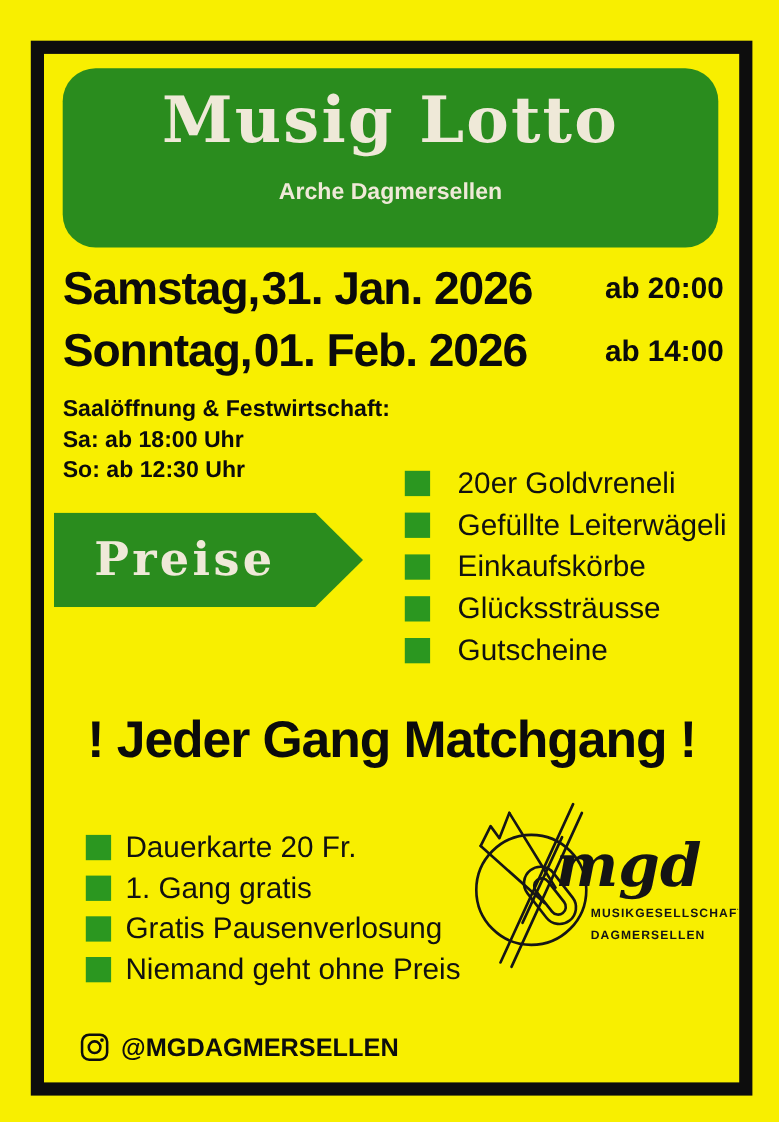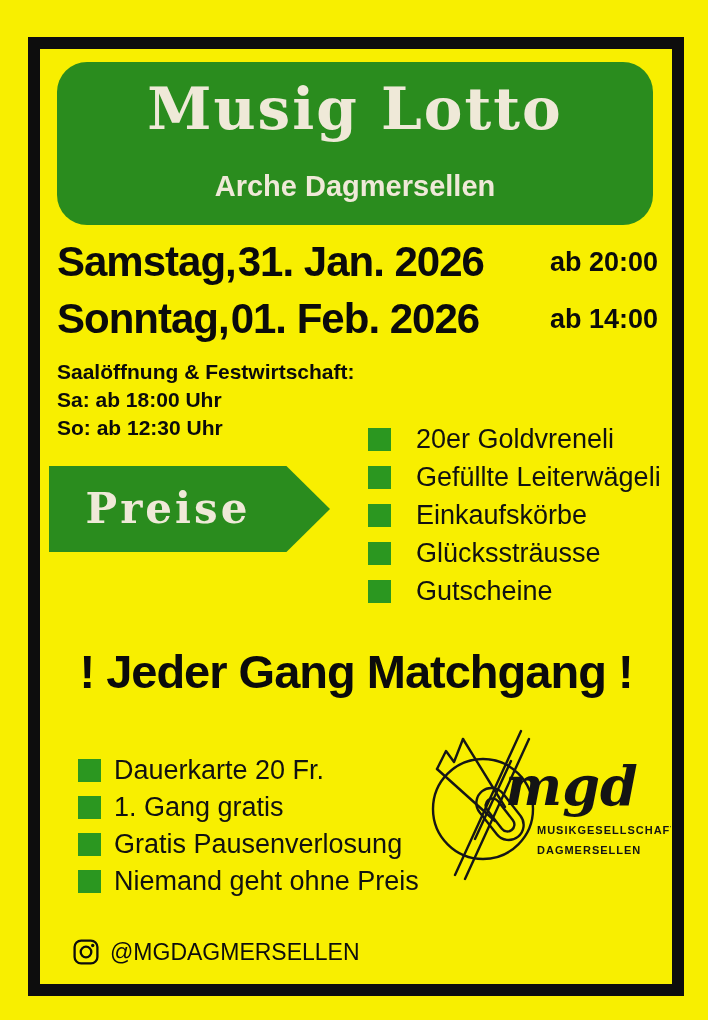--- a/index.html
+++ b/index.html
@@ -34,23 +34,23 @@
   }
   .title {
     font-family: "DejaVu Serif", serif;
     font-weight: bold;
     font-size: 58px;
     line-height: 74px;
     letter-spacing: 2px;
     color: var(--cream, #efe9d8);
   }
   .subtitle {
-    margin-top: 23px;
-    font-weight: bold;
-    font-size: 29px;
+    margin-top: 12px;
+    font-weight: bold;
+    font-size: 21px;
     line-height: 34px;
     color: var(--cream, #efe9d8);
   }
 
   
   .date-row {
     position: absolute;
     left: 57px; width: 601px; height: 52px;
     display: flex; align-items: center;
     color: #0b0b0b;
@@ -126,21 +126,21 @@
   
   .logo { position: absolute; left: 423px; top: 727px; width: 248px; height: 155px; }
 
   
   .footer-left {
     position: absolute;
     left: 72px; top: 938px;
     display: flex; align-items: center;
     color: #0d0d0d;
   }
-  .footer-left .handle { font-weight: normal; font-size: 23px; margin-left: 10px; letter-spacing: 0px; }
+  .footer-left .handle { font-weight: bold; font-size: 23px; margin-left: 10px; letter-spacing: 0px; }
   .footer-right {
     position: absolute;
     right: 61px; top: 941px;
     font-weight: bold;
     font-size: 21px;
     color: #0d0d0d;
   }
 </style>
 </head>
 <body>

